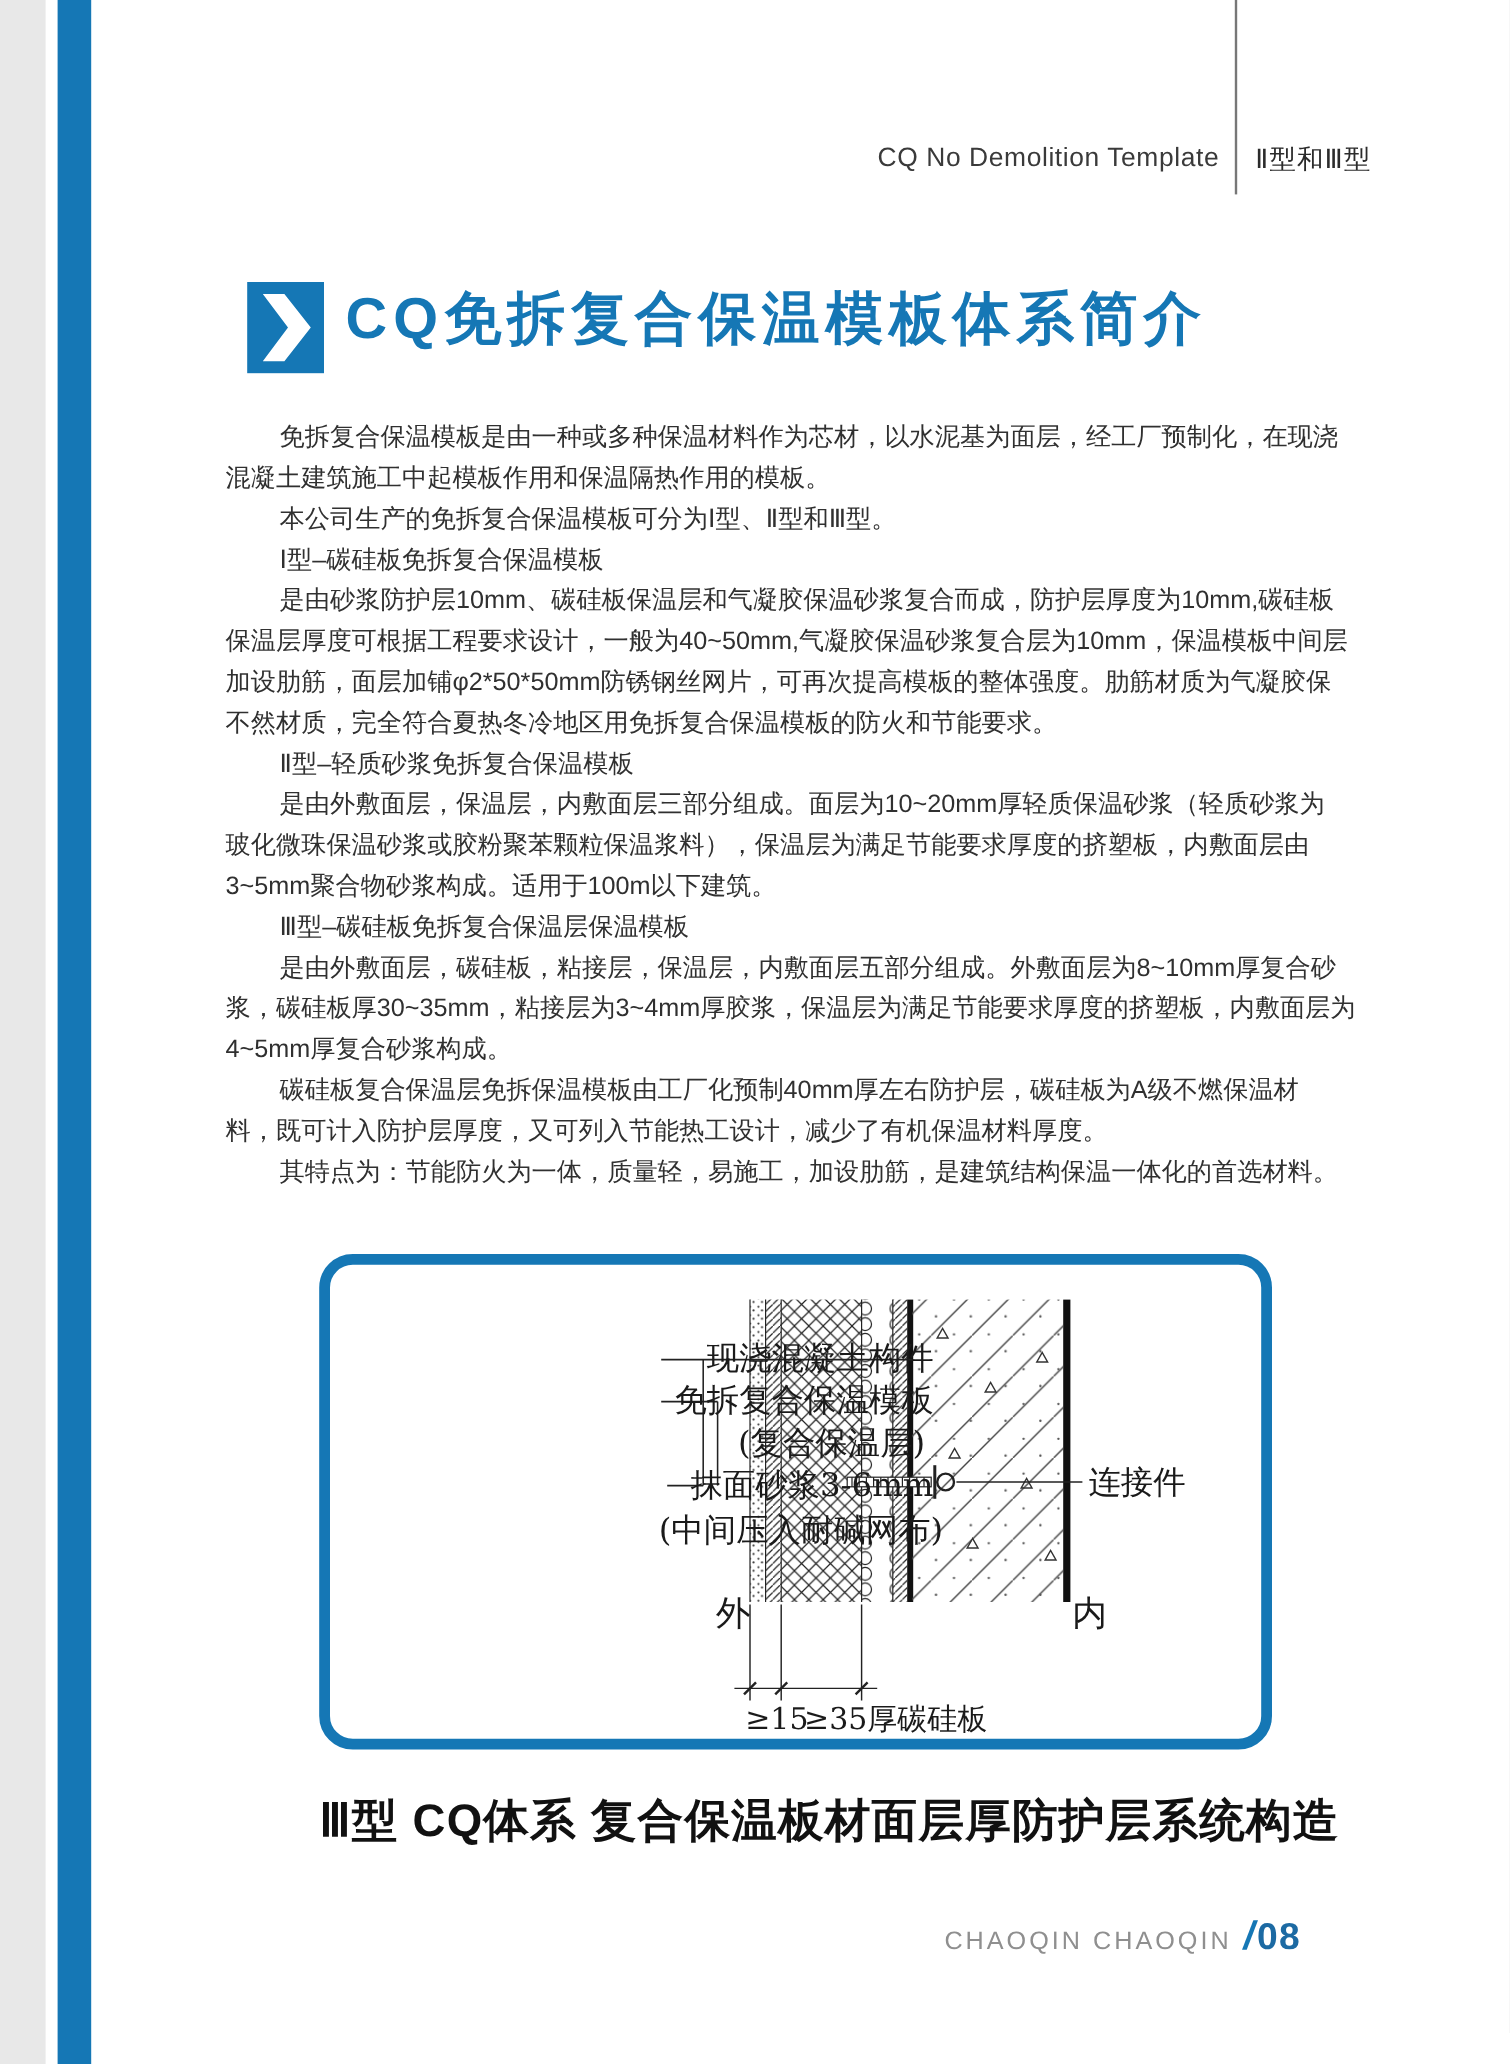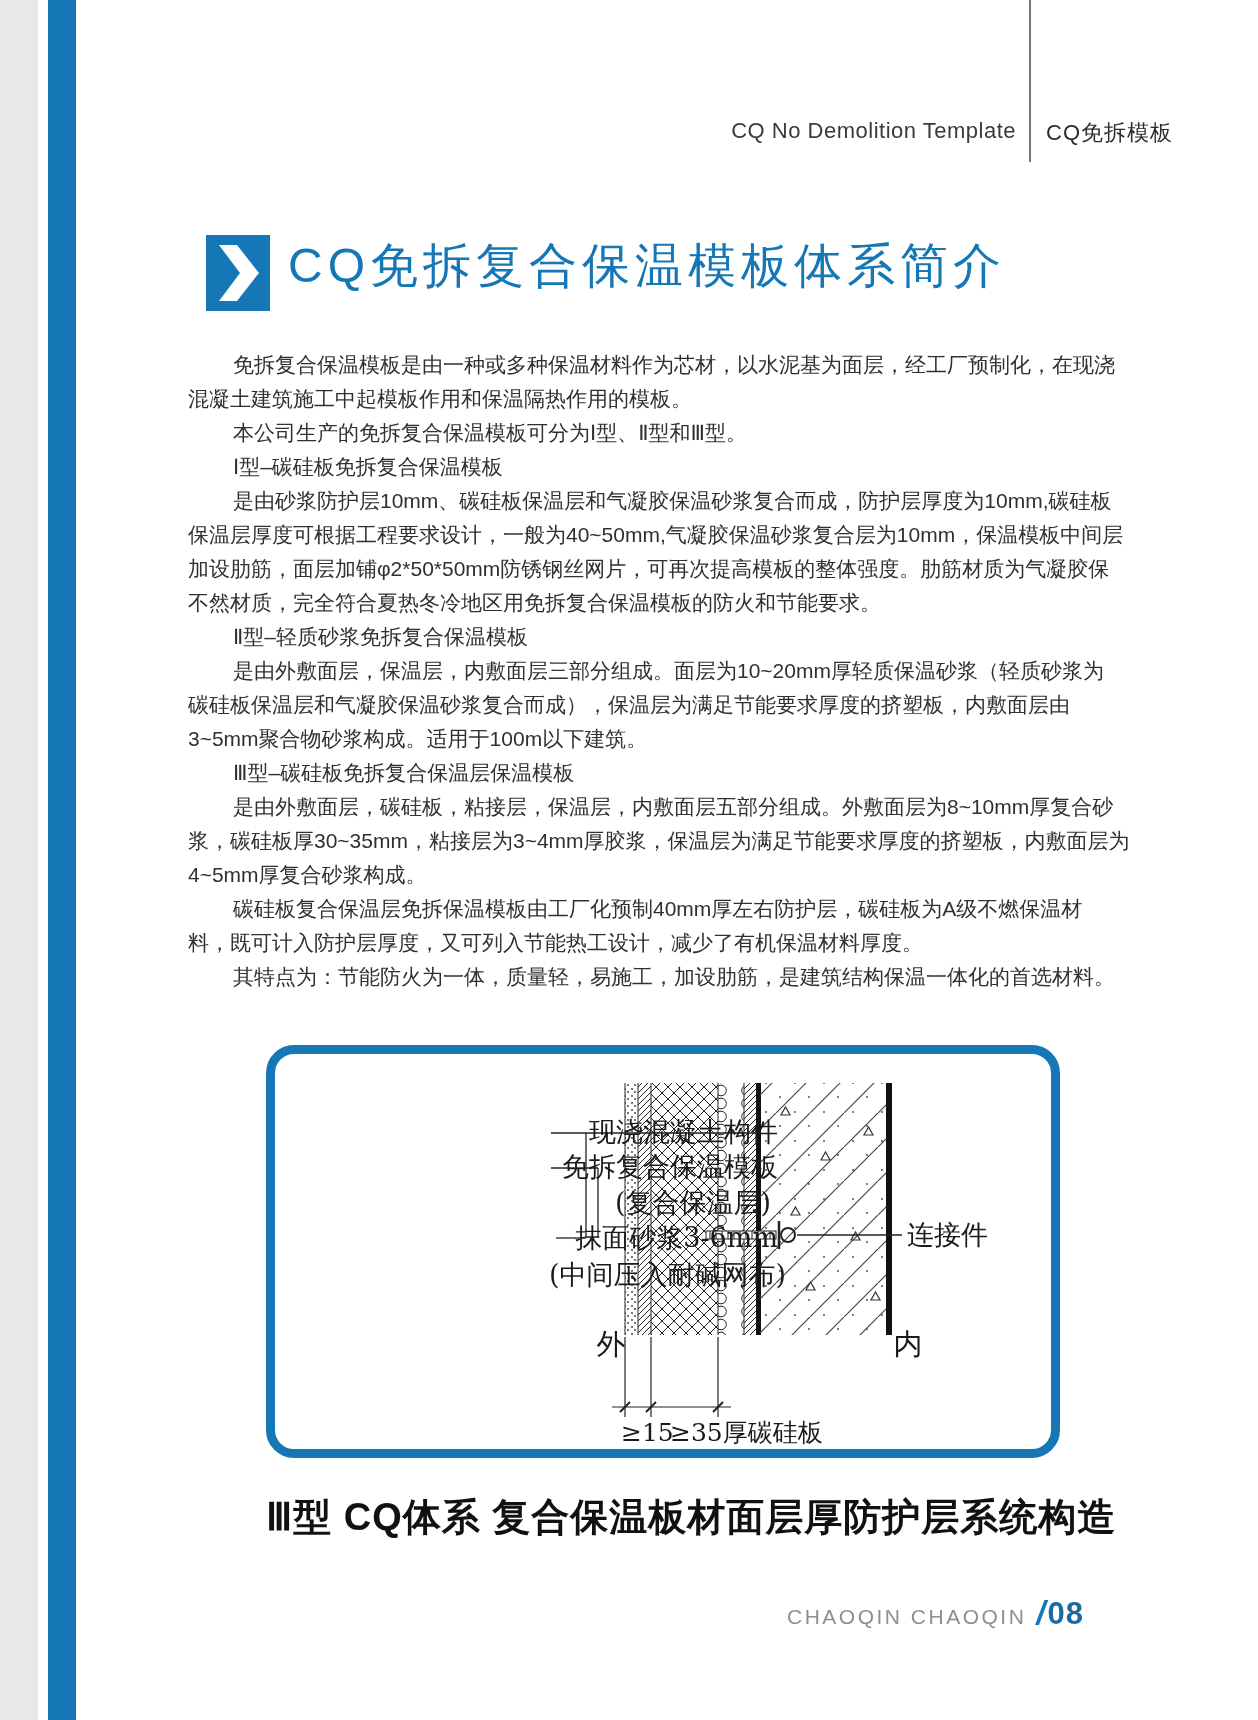--- a/index.html
+++ b/index.html
@@ -8,21 +8,21 @@
   .sidebar{position:absolute;top:0;width:28px;height:1720px;background:var(--accent,#1577b5);}
   #bar-left{left:10px;}
   #bar-right{left:1222px;}
   
   #hdr-en{position:absolute;left:560px;top:118px;width:418px;text-align:right;
           font-size:22px;color:#3a3a3a;letter-spacing:.5px;}
   #hdr-zh{position:absolute;left:1008px;top:118px;font-size:22px;color:#2b2b2b;letter-spacing:1px;}
   #hdr-div{position:absolute;left:991px;top:0;width:2px;height:162px;background:#777;}
   
   #t-icon{position:absolute;left:168px;top:235px;width:64px;height:76px;background:var(--accent,#1577b5);}
-  #t-title{position:absolute;left:250px;top:234px;font-size:48px;font-weight:normal;
+  #t-title{position:absolute;left:250px;top:234px;font-size:48px;font-weight:bold;
            color:var(--accent,#1577b5);letter-spacing:5px;white-space:nowrap;}
   #t-sub{position:absolute;left:253px;top:297px;font-size:15px;font-weight:bold;
          color:var(--accent,#1577b5);letter-spacing:.4px;white-space:nowrap;}
   
   #body-text{position:absolute;left:150px;top:348px;width:968px;color:#303030;}
   .bline{height:34px;line-height:34px;font-size:21px;white-space:nowrap;}
   .bline.ind{padding-left:45px;}
   
   #dg-box{position:absolute;left:228px;top:1045px;width:794px;height:413px;box-sizing:border-box;
           border:9px solid var(--accent,#1577b5);border-radius:28px;}
@@ -40,41 +40,41 @@
 </head>
 <body>
 
 <div id="page">
 
   <div id="bar-left" class="sidebar"></div>
   <div id="bar-right" class="sidebar"></div>
 
   <div id="hdr-en">CQ No Demolition Template</div>
   <div id="hdr-div"></div>
-  <div id="hdr-zh">CQ免拆模板</div>
+  <div id="hdr-zh">Ⅱ型和Ⅲ型</div>
 
   <div id="t-icon">
     <svg width="64" height="76" viewBox="0 0 64 76">
       <polygon points="13,10 31,10 53,38 31,66 13,66 34,38" fill="#ffffff"></polygon>
     </svg>
   </div>
   <div id="t-title">CQ免拆复合保温模板体系简介</div>
 
   <div id="body-text">
       <div class="bline ind">免拆复合保温模板是由一种或多种保温材料作为芯材，以水泥基为面层，经工厂预制化，在现浇</div>
       <div class="bline">混凝土建筑施工中起模板作用和保温隔热作用的模板。</div>
       <div class="bline ind">本公司生产的免拆复合保温模板可分为Ⅰ型、Ⅱ型和Ⅲ型。</div>
       <div class="bline ind">Ⅰ型–碳硅板免拆复合保温模板</div>
       <div class="bline ind">是由砂浆防护层10mm、碳硅板保温层和气凝胶保温砂浆复合而成，防护层厚度为10mm,碳硅板</div>
       <div class="bline">保温层厚度可根据工程要求设计，一般为40~50mm,气凝胶保温砂浆复合层为10mm，保温模板中间层</div>
       <div class="bline">加设肋筋，面层加铺φ2*50*50mm防锈钢丝网片，可再次提高模板的整体强度。肋筋材质为气凝胶保</div>
       <div class="bline">不然材质，完全符合夏热冬冷地区用免拆复合保温模板的防火和节能要求。</div>
       <div class="bline ind">Ⅱ型–轻质砂浆免拆复合保温模板</div>
       <div class="bline ind">是由外敷面层，保温层，内敷面层三部分组成。面层为10~20mm厚轻质保温砂浆（轻质砂浆为</div>
-      <div class="bline">碳硅板保温层和气凝胶保温砂浆复合而成），保温层为满足节能要求厚度的挤塑板，内敷面层由</div>
+      <div class="bline">玻化微珠保温砂浆或胶粉聚苯颗粒保温浆料），保温层为满足节能要求厚度的挤塑板，内敷面层由</div>
       <div class="bline">3~5mm聚合物砂浆构成。适用于100m以下建筑。</div>
       <div class="bline ind">Ⅲ型–碳硅板免拆复合保温层保温模板</div>
       <div class="bline ind">是由外敷面层，碳硅板，粘接层，保温层，内敷面层五部分组成。外敷面层为8~10mm厚复合砂</div>
       <div class="bline">浆，碳硅板厚30~35mm，粘接层为3~4mm厚胶浆，保温层为满足节能要求厚度的挤塑板，内敷面层为</div>
       <div class="bline">4~5mm厚复合砂浆构成。</div>
       <div class="bline ind">碳硅板复合保温层免拆保温模板由工厂化预制40mm厚左右防护层，碳硅板为A级不燃保温材</div>
       <div class="bline">料，既可计入防护层厚度，又可列入节能热工设计，减少了有机保温材料厚度。</div>
       <div class="bline ind">其特点为：节能防火为一体，质量轻，易施工，加设肋筋，是建筑结构保温一体化的首选材料。</div>
     </div>
 

